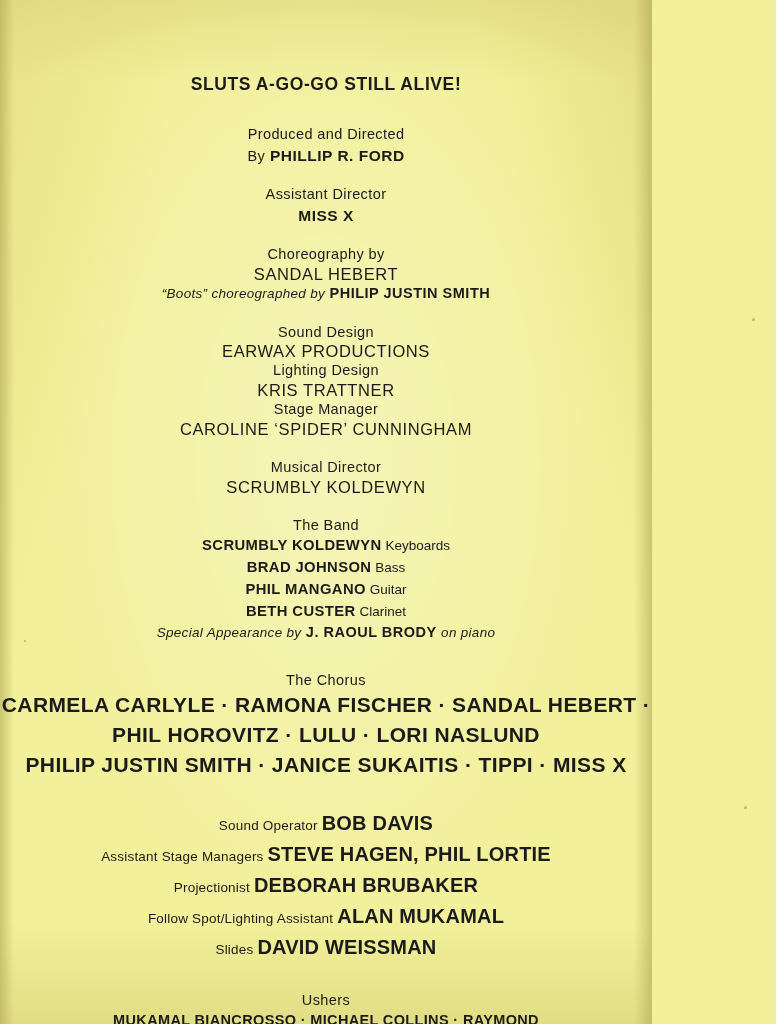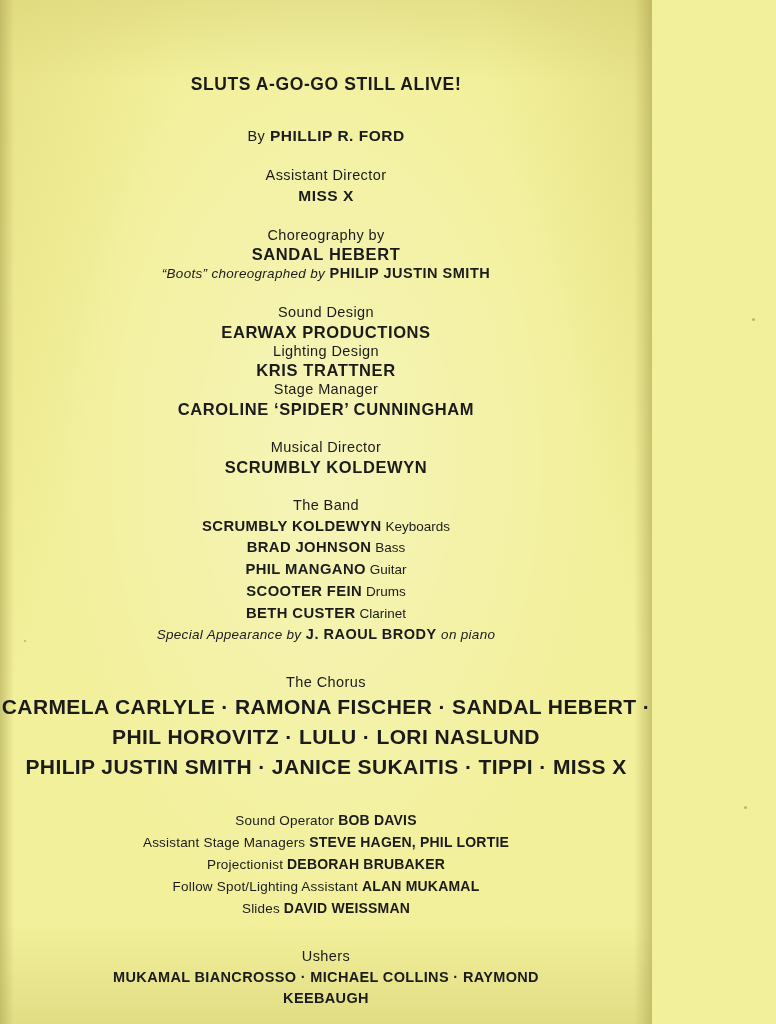--- a/index.html
+++ b/index.html
@@ -71,34 +71,34 @@
     line-height: 1.36;
   }
   .nm {
     font-size: 15.5px;
     font-weight: bold;
     letter-spacing: 0.5px;
     line-height: 1.36;
   }
   .nm-lg {
     font-size: 16.5px;
-    font-weight: bold;
+    font-weight: normal;
     letter-spacing: 0.6px;
   }
   .ital {
     font-size: 13.5px;
     font-style: italic;
     letter-spacing: 0.3px;
   }
   .sm {
     font-size: 13.5px;
     line-height: 1.55;
     letter-spacing: 0.2px;
   }
-  .sm b { font-weight: bold; font-size: 14px; }
+  .sm b { font-weight: bold; font-size: 20px; }
   .gap-m { height: 19px; }
   .gap-l { height: 28px; }
 
   .band-list .bl {
     font-size: 14px;
     line-height: 1.48;
   }
   .band-list .bl b { font-weight: bold; font-size: 14.8px; letter-spacing: 0.4px; }
   .band-list .role { font-weight: normal; font-size: 13.5px; }
 
@@ -131,20 +131,21 @@
 
   <div class="speck" style="left:752px; top:318px; width:3px; height:3px;"></div>
   <div class="speck" style="left:744px; top:806px; width:3px; height:3px;"></div>
   <div class="speck" style="left:24px; top:640px; width:2px; height:2px;"></div>
 
   <div class="content">
 
     <div class="title">SLUTS A-GO-GO STILL ALIVE!</div>
 
     <div class="blk">
+      <div class="lbl">Produced and Directed</div>
       <div class="nm">
         <span class="lbl">By</span>
         <span>PHILLIP R. FORD</span>
       </div>
     </div>
 
     <div class="gap-m"></div>
 
     <div class="blk">
       <div class="lbl">Assistant  Director</div>
@@ -194,24 +195,20 @@
         <b>SCRUMBLY KOLDEWYN</b>
         <span class="role">Keyboards</span>
       </div>
       <div class="bl">
         <b>BRAD JOHNSON</b>
         <span class="role">Bass</span>
       </div>
       <div class="bl">
         <b>PHIL MANGANO</b>
         <span class="role">Guitar</span>
-      </div>
-      <div class="bl">
-        <b>SCOOTER FEIN</b>
-        <span class="role">Drums</span>
       </div>
       <div class="bl">
         <b>BETH  CUSTER</b>
         <span class="role">Clarinet</span>
       </div>
       <div>
         <span class="ital">Special Appearance by</span>
         <span class="nm" style="font-size:14.5px;">J. RAOUL BRODY</span>
         <span class="ital">on piano</span>
       </div>

